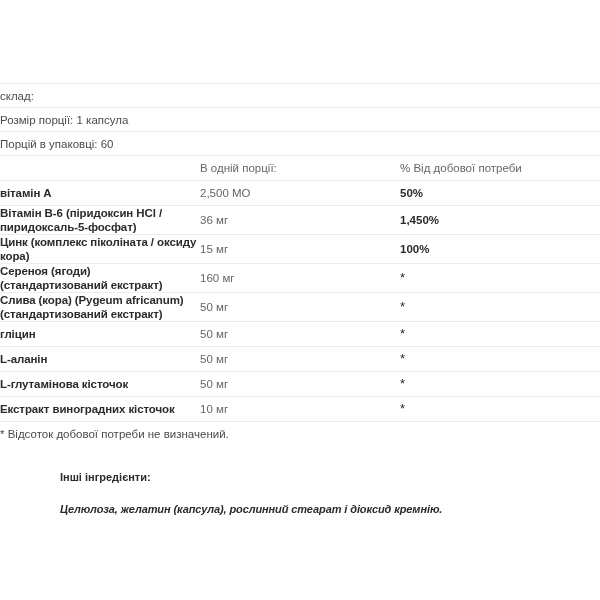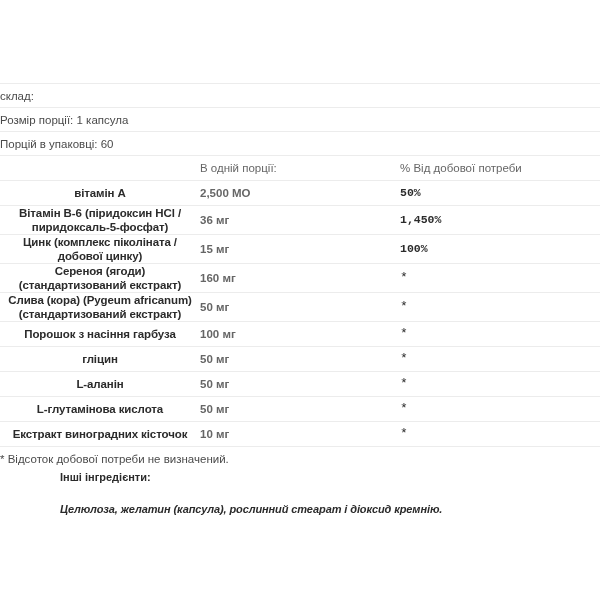--- a/index.html
+++ b/index.html
@@ -40,41 +40,39 @@
     vertical-align: middle;
     font-size: 11.5px;
     line-height: 14px;
   }
   td.c-name {
     width: 376px;
     padding-left: 12px;
     box-sizing: border-box;
     color: #3d3d3d;
     font-weight: normal;
-    text-align: center;
   }
   td.c-name.bold {
     font-weight: bold;
     color: #2b2b2b;
     letter-spacing: -0.1px;
   }
   td.c-amount {
     width: 90px;
     color: #666666;
-    font-weight: bold;
+    font-weight: normal;
     white-space: nowrap;
     margin-top: 44px;
   }
   td.c-dv {
     width: 134px;
     padding-left: 2px;
     color: #2b2b2b;
     font-weight: bold;
     white-space: nowrap;
-    font-family: Liberation Mono, monospace;
   }
   td.c-dv.star {
     font-weight: normal;
     color: #2b2b2b;
     font-size: 13px;
   }
   td.c-head-amount {
     width: 90px;
     color: #666666;
     font-weight: normal;
@@ -159,57 +157,52 @@
         </tr>
 
 
         <tr>
           <td class="c-name bold">Вітамін B-6 (піридоксин HCl / пиридоксаль-5-фосфат)</td>
           <td class="c-amount">36 мг</td>
           <td class="c-dv">1,450%</td>
         </tr>
 
         <tr>
-          <td class="c-name bold">Цинк (комплекс піколіната / добової цинку)</td>
+          <td class="c-name bold">Цинк (комплекс піколіната / оксиду кора)</td>
           <td class="c-amount">15 мг</td>
           <td class="c-dv">100%</td>
         </tr>
 
         <tr>
           <td class="c-name bold">Сереноя (ягоди) (стандартизований екстракт)</td>
           <td class="c-amount">160 мг</td>
           <td class="c-dv star">*</td>
         </tr>
 
         <tr>
           <td class="c-name bold">Слива (кора) (Pygeum africanum) (стандартизований екстракт)</td>
           <td class="c-amount">50 мг</td>
           <td class="c-dv star">*</td>
         </tr>
 
-        <tr>
-          <td class="c-name bold">Порошок з насіння гарбуза</td>
-          <td class="c-amount">100 мг</td>
-          <td class="c-dv star">*</td>
-        </tr>
 
         <tr>
           <td class="c-name bold">гліцин</td>
           <td class="c-amount">50 мг</td>
           <td class="c-dv star">*</td>
         </tr>
 
         <tr>
           <td class="c-name bold">L-аланін</td>
           <td class="c-amount">50 мг</td>
           <td class="c-dv star">*</td>
         </tr>
 
         <tr>
-          <td class="c-name bold">L-глутамінова кислота</td>
+          <td class="c-name bold">L-глутамінова кісточок</td>
           <td class="c-amount">50 мг</td>
           <td class="c-dv star">*</td>
         </tr>
 
         <tr>
           <td class="c-name bold">Екстракт виноградних кісточок</td>
           <td class="c-amount">10 мг</td>
           <td class="c-dv star">*</td>
         </tr>
 

